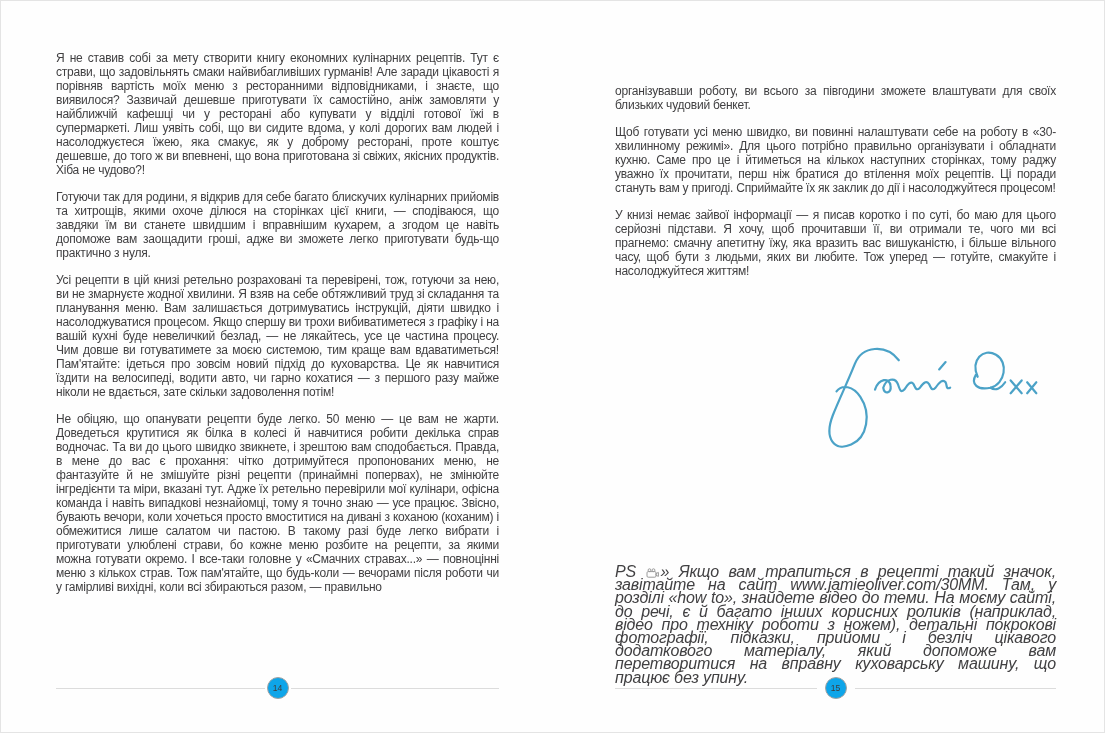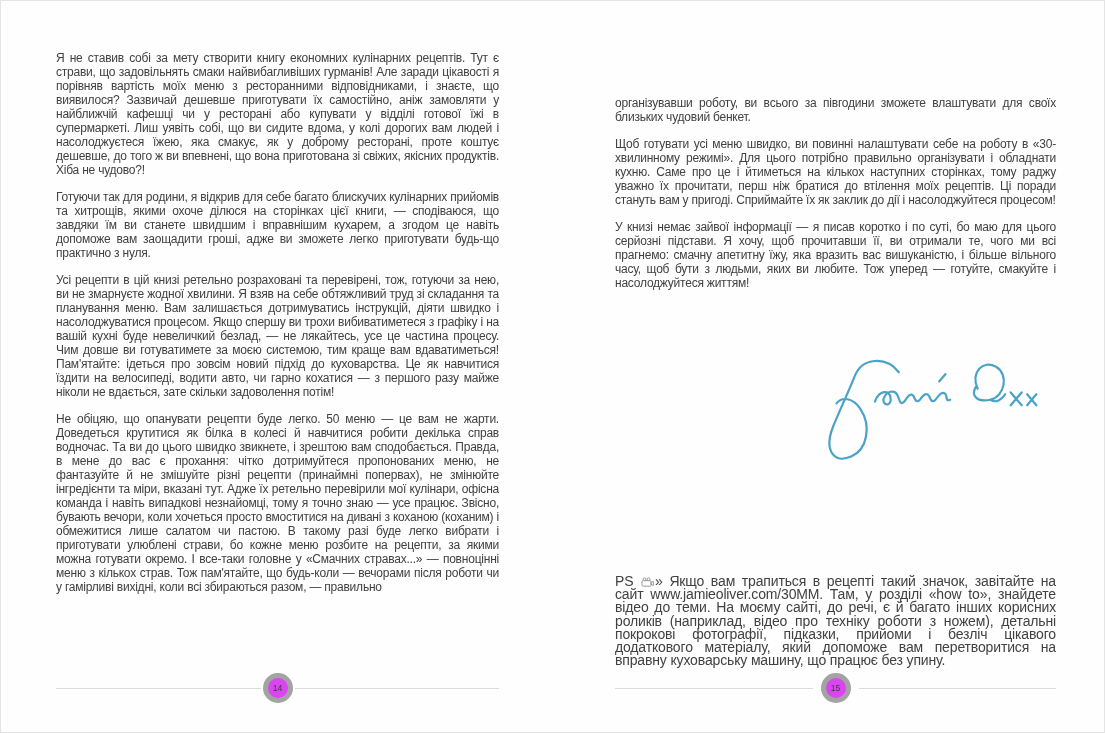--- a/index.html
+++ b/index.html
@@ -11,21 +11,21 @@
   }
   .spread{
     position:absolute;inset:0;
     border:1px solid #e4e4e4;
     box-sizing:border-box;
     background:#fefefe;
   }
   
   .page-col{position:absolute;}
   .col-left{left:55px;top:50px;width:443px;}
-  .col-right{left:614px;top:95px;width:441px;}
+  .col-right{left:614px;top:83px;width:441px;}
 
   
   h1.script{
     margin:0 0 11px 0;
     font-weight:400;
     font-size:37px;
     line-height:34px;
     color:#58b0c7;
     white-space:nowrap;
   }
@@ -52,25 +52,26 @@
     position:absolute;
     left:205px;top:252px;
     width:220px;height:120px;
   }
   .signature svg{width:100%;height:100%;}
 
   
   .ps-block{
     position:absolute;
     left:0;top:465px;width:441px;
-    font-size:14px;
+    font-size:16px;
     line-height:13.2px;
     letter-spacing:-0.15px;
     color:#414042;
     text-align:justify;
+    font-style:italic;
   }
   .ps-icon{
     display:inline-block;
     width:13px;height:10px;
     vertical-align:-1px;
     margin:0 1px;
   }
 
   
   .footer{
@@ -78,26 +79,26 @@
     display:flex;align-items:center;
     height:22px;
   }
   .footer-left{left:55px;top:676px;width:443px;}
   .footer-right{left:614px;top:676px;width:441px;gap:6px;}
   .footer .rule{
     flex:1;height:0;border-top:1px solid #dcdcdc;
   }
   .footer .pagenum{
     width:20px;height:20px;
-    border:5px solid #a3a3a3;
+    border:1px solid #a3a3a3;
     border-radius:50%;
     margin:0 2px;
     display:flex;align-items:center;justify-content:center;
     font-size:8.6px;color:#3d3d3f;
-    background:#d946ef;
+    background:#0ea5e9;
     flex:0 0 auto;
   }
 </style>
 </head>
 <body>
 
 <div class="spread">
 
   <div class="page-col col-left">
     <p class="body">Я не ставив собі за мету створити книгу економних кулінарних рецептів. Тут є страви, що задовільнять смаки найвибагливіших гурманів! Але заради цікавості я порівняв вартість моїх меню з ресторанними відповідниками, і знаєте, що виявилося? Зазвичай дешевше приготувати їх самостійно, аніж замовляти у найближчій кафешці чи у ресторані або купувати у відділі готової їжі в супермаркеті. Лиш уявіть собі, що ви сидите вдома, у колі дорогих вам людей і насолоджуєтеся їжею, яка смакує, як у доброму ресторані, проте коштує дешевше, до того ж ви впевнені, що вона приготована зі свіжих, якісних продуктів. Хіба не чудово?!</p>

